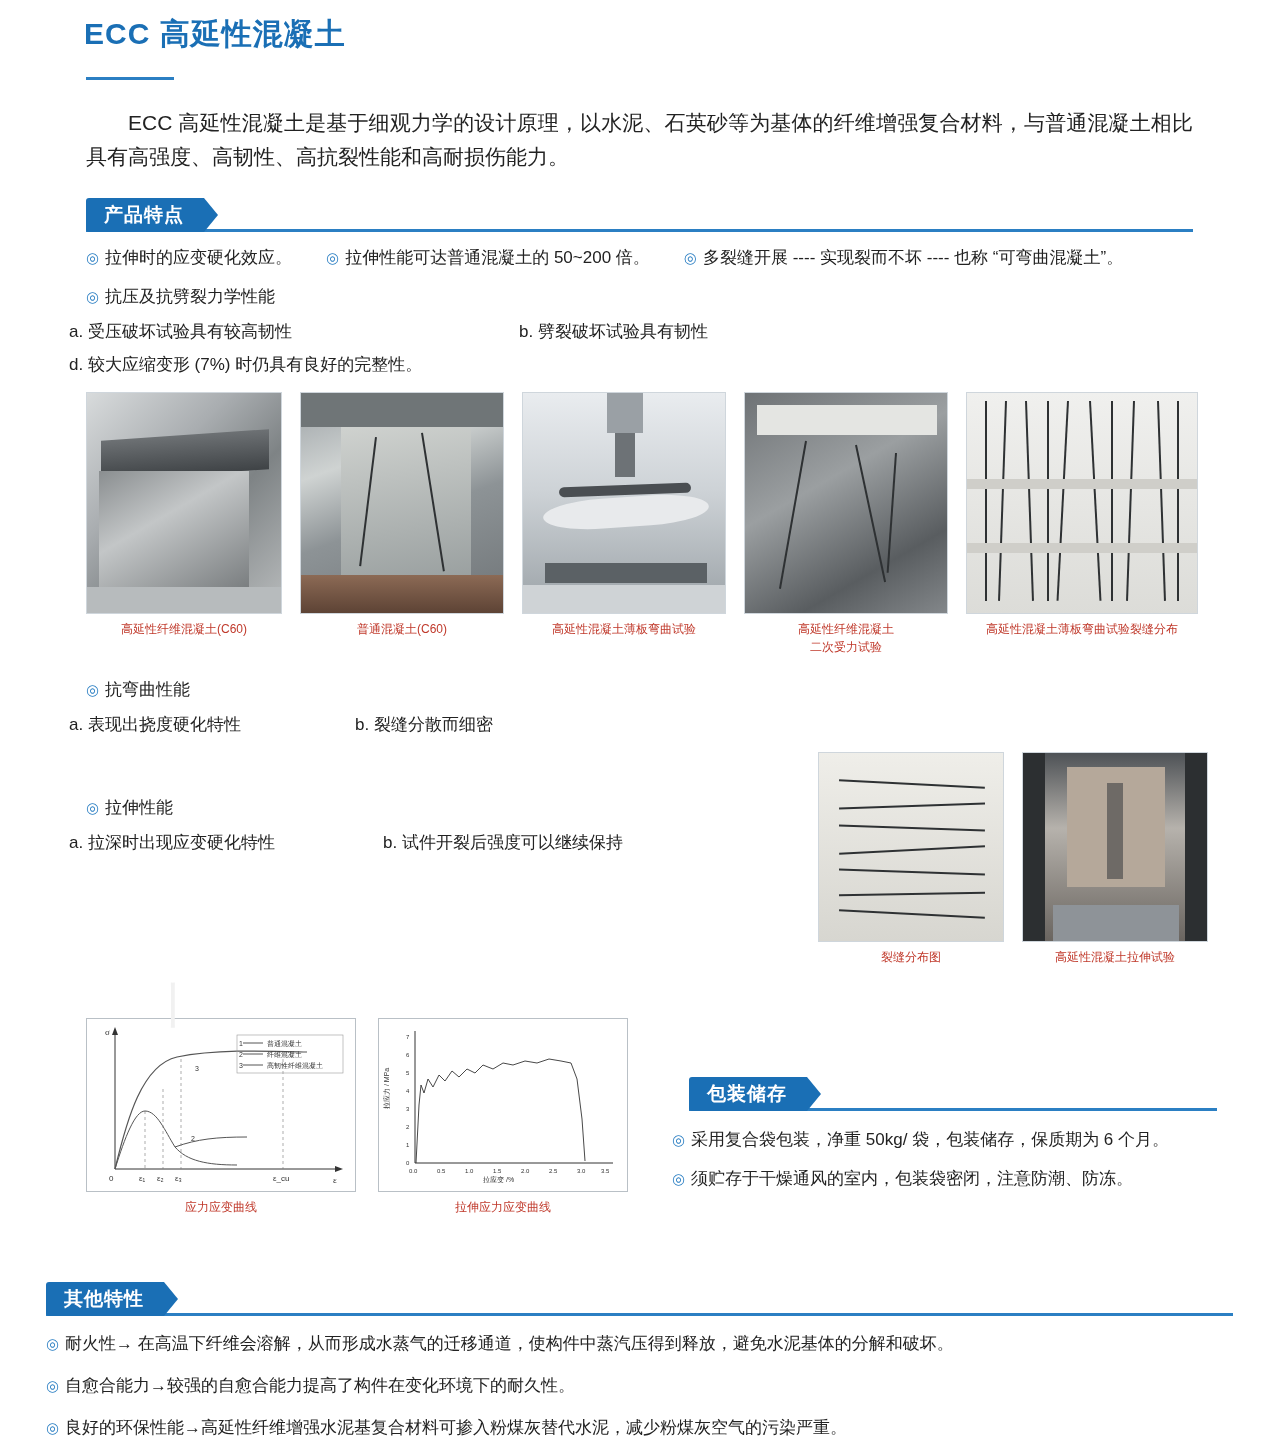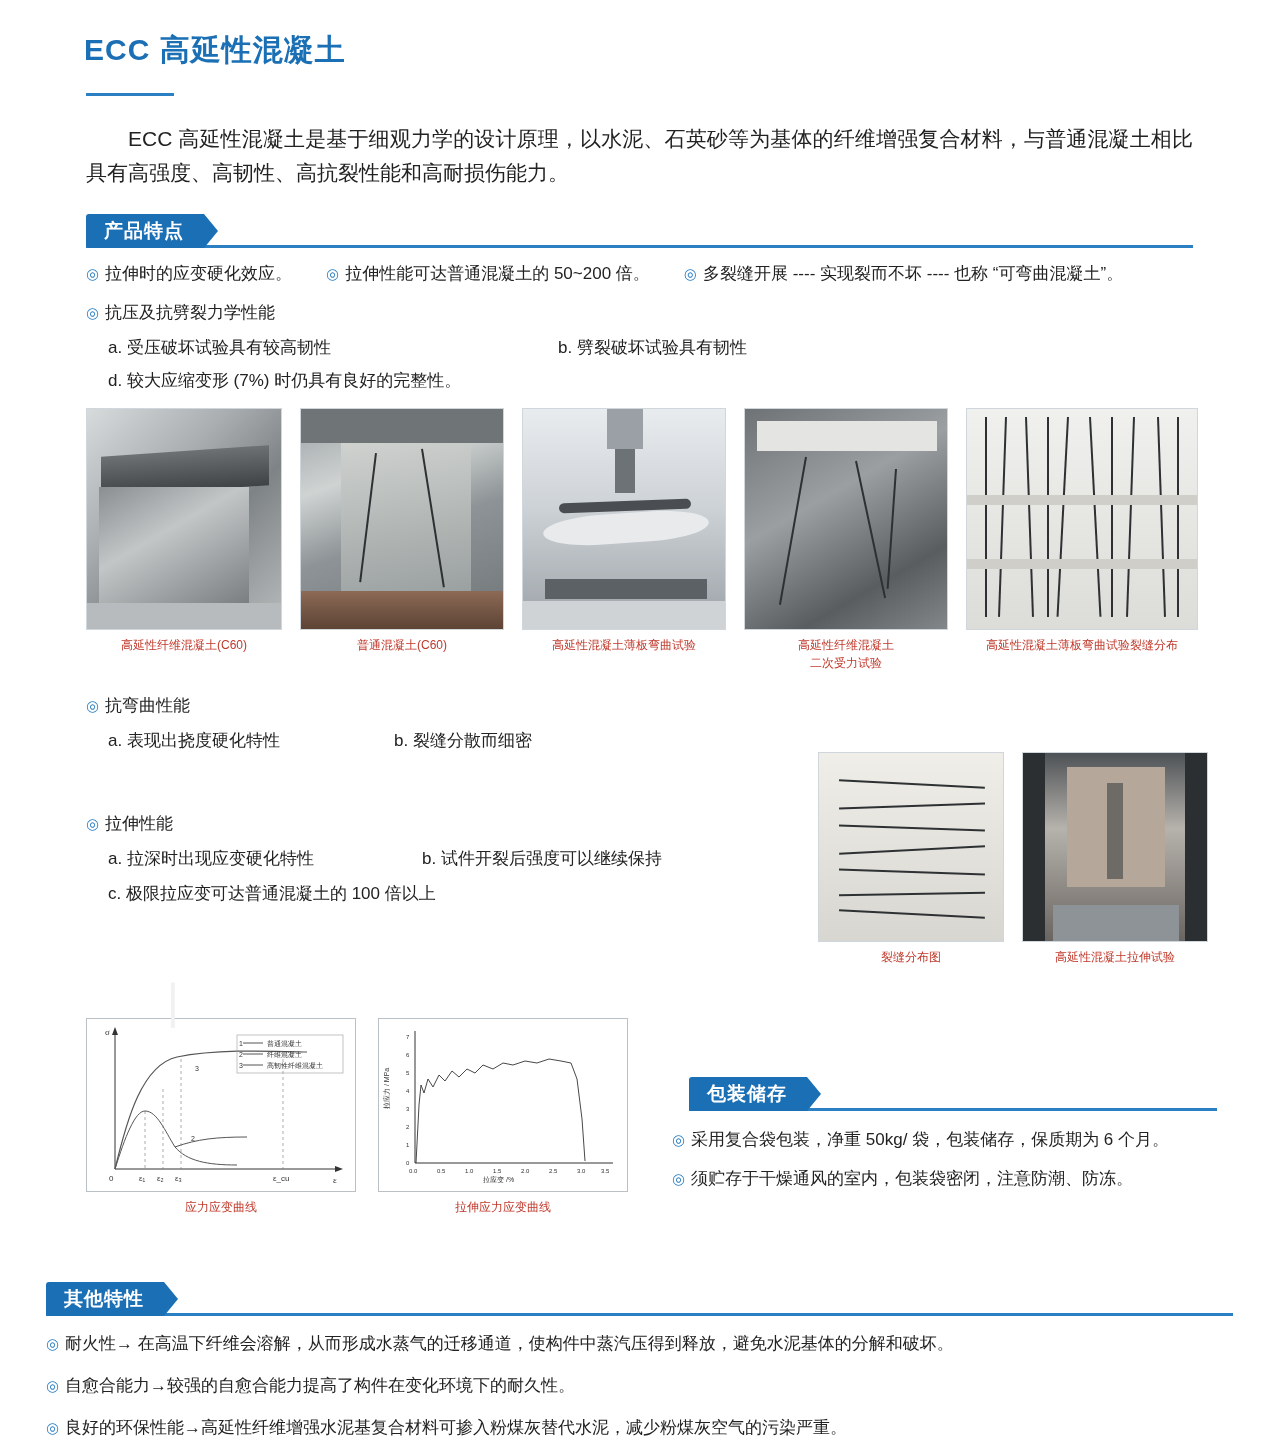--- a/index.html
+++ b/index.html
@@ -13,21 +13,21 @@
     position: relative;
     font-family: "Liberation Sans", "DejaVu Sans", sans-serif;
     color: #222;
     overflow: hidden;
   }
   .page {
     position: relative;
     width: 1279px;
     height: 1038px;
     box-sizing: border-box;
-    padding: 16px 40px;
+    padding: 0 40px;
   }
 
   
   .title {
     color: #1a6fb5;
     font-size: 30px;
     font-weight: bold;
     letter-spacing: 1px;
     padding-top: 14px;
     padding-left: 44px;
@@ -107,21 +107,21 @@
 
   .sub-head {
     margin: 16px 46px 0 46px;
     font-size: 17px;
     display: flex;
     align-items: baseline;
   }
 
   .two-col {
     display: flex;
-    margin: 12px 46px 0 68px;
+    margin: 12px 46px 0 29px;
     font-size: 17px;
   }
   .two-col .c1 { width: 450px; }
   .two-col .c2 { flex: 1; }
 
   
   .img-strip {
     display: flex;
     margin: 16px 46px 0 46px;
     gap: 18px;
@@ -342,23 +342,20 @@
     <div class="c2">b. 裂缝分散而细密</div>
   </div>
 
   <div class="sub-head" style="margin-top:60px;">
     <span class="circ">◎</span>
     <span>拉伸性能</span>
   </div>
   <div class="two-col" style="margin-top:12px;">
     <div class="c1" style="width:314px;">a. 拉深时出现应变硬化特性</div>
     <div class="c2">b. 试件开裂后强度可以继续保持</div>
-  </div>
-  <div class="two-col" style="margin-top:12px;">
-    <div class="c1" style="width:640px;">c. 极限拉应变可达普通混凝土的 100 倍以上</div>
   </div>
 
   <div class="right-photos">
     <div style="display:flex;gap:18px;">
       <div class="fig">
         <div class="ph p7" style="width:186px;height:190px;">
           <div class="crackset">
             <i style="left:20px;top:30px;width:146px;height:1.6px;transform:rotate(3deg);"></i>
             <i style="left:20px;top:52px;width:146px;height:1.6px;transform:rotate(-2deg);"></i>
             <i style="left:20px;top:74px;width:146px;height:1.6px;transform:rotate(2deg);"></i>

